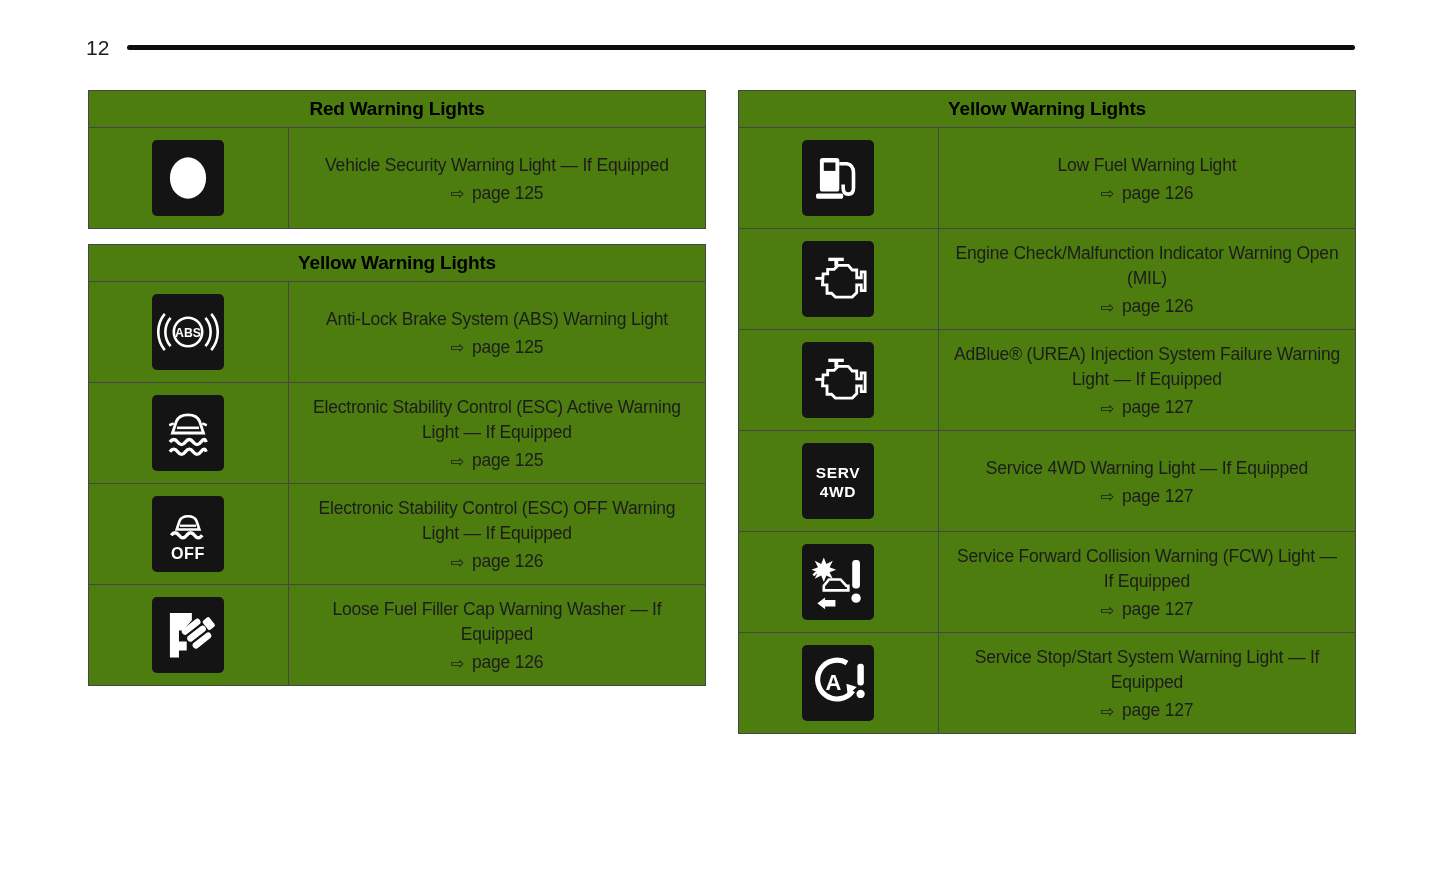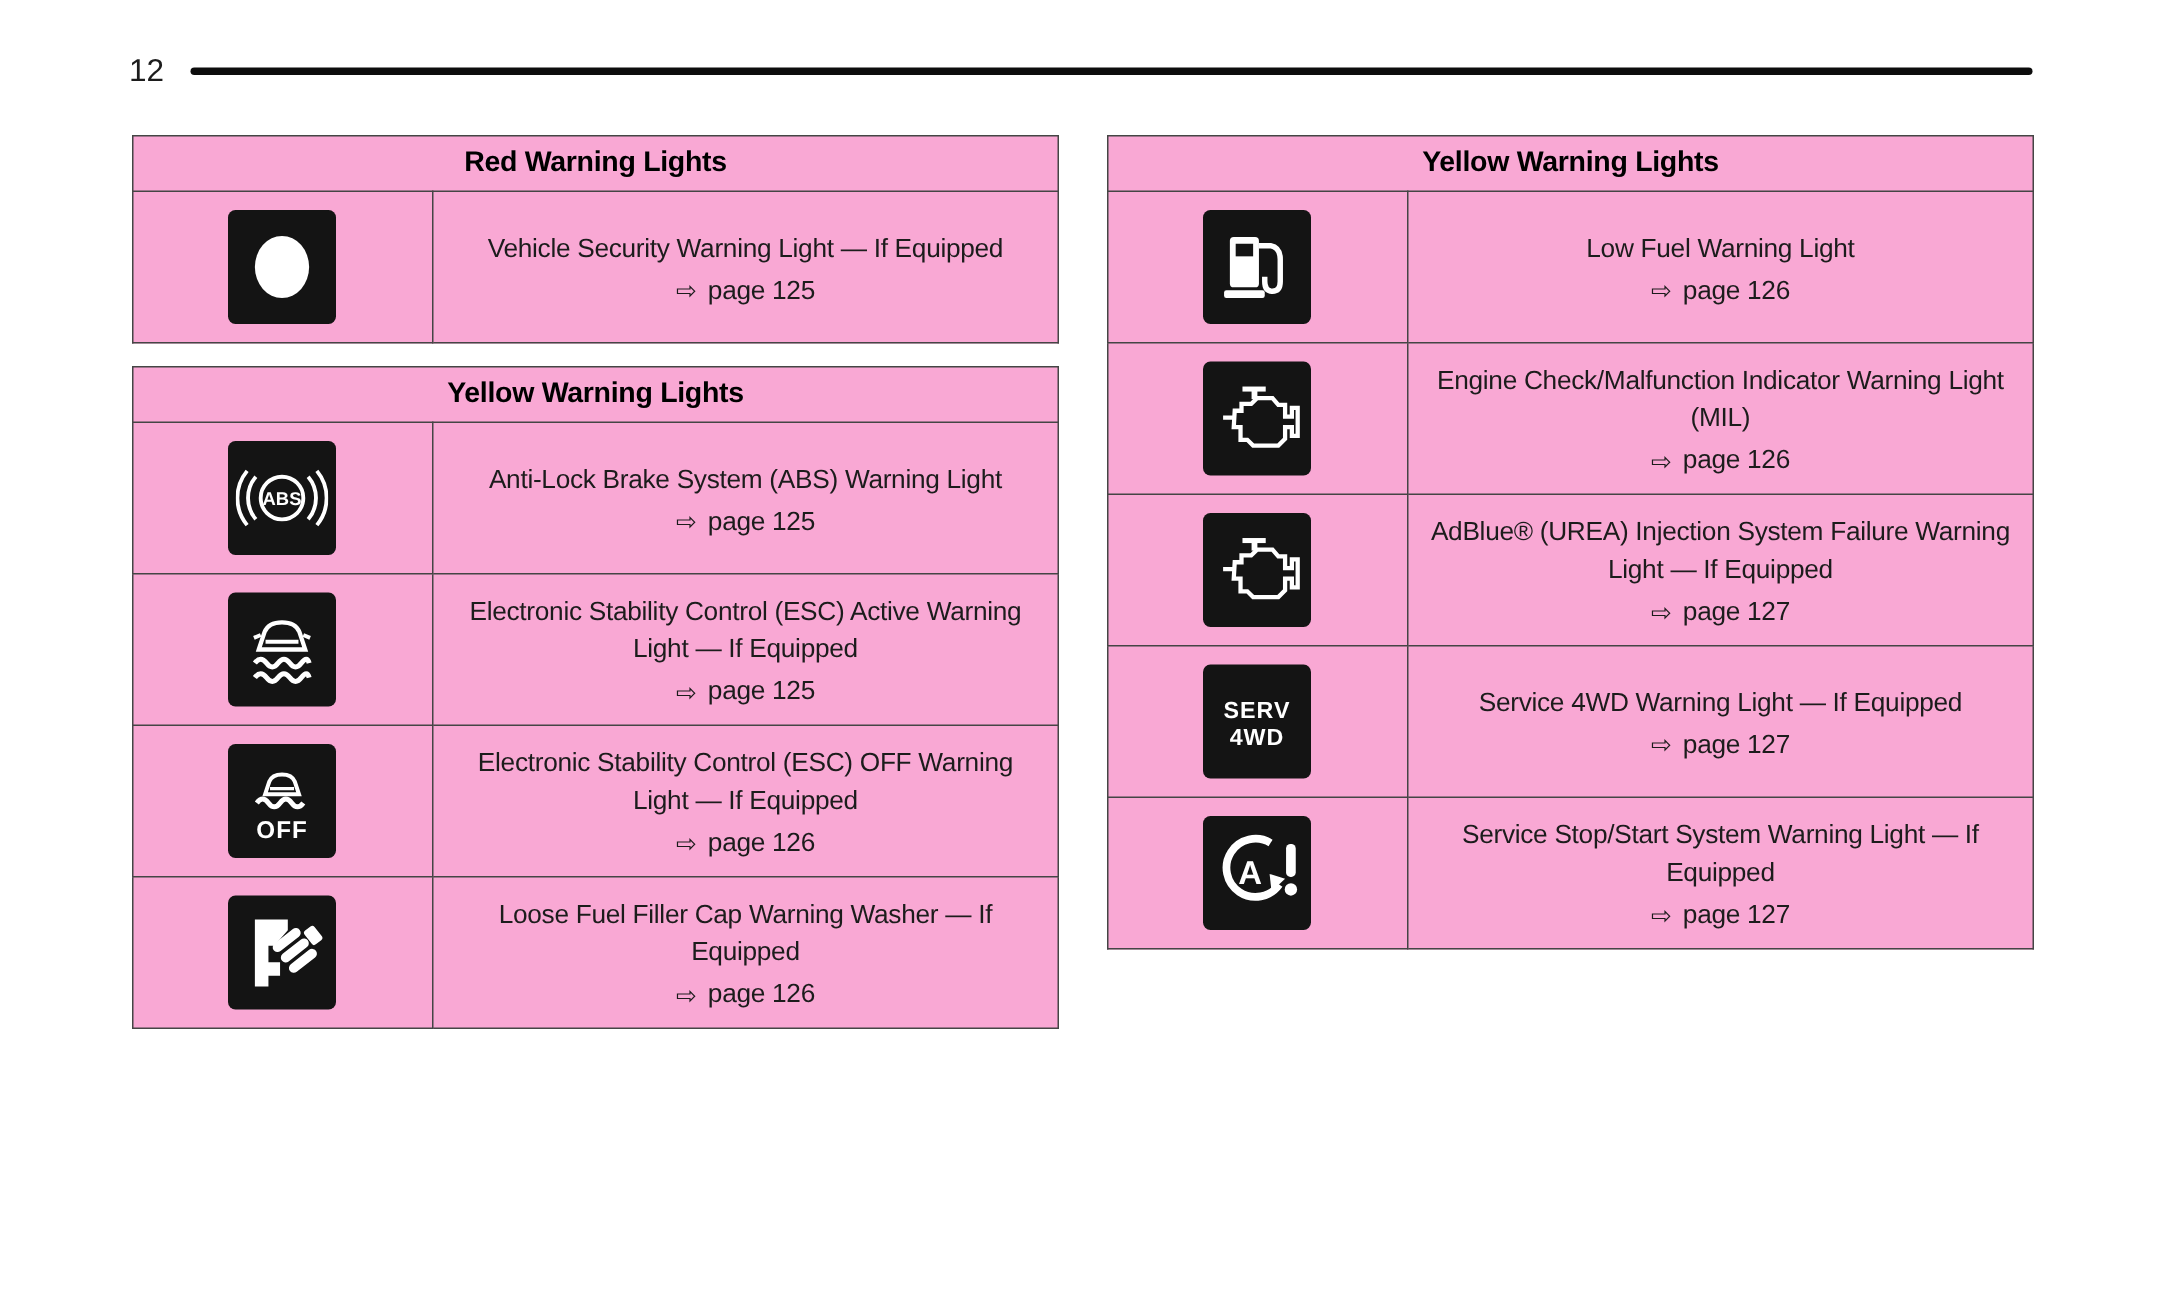--- a/index.html
+++ b/index.html
@@ -12,21 +12,21 @@
   body{
     width:1445px;height:874px;background:#ffffff;position:relative;
     font-family:"Liberation Sans", sans-serif;color:var(--text);
     overflow:hidden;-webkit-font-smoothing:antialiased;
   }
   .page-num{position:absolute;left:86px;top:36px;font-size:21px;letter-spacing:0;}
   .top-rule{position:absolute;left:127px;top:45px;width:1228px;height:5px;background:var(--rule);border-radius:3px;}
   .col{position:absolute;top:90px;width:618px;}
   .col-left{left:88px;}
   .col-right{left:738px;}
-  table.wtable{width:100%;border-collapse:collapse;table-layout:fixed;background:#f9a8d4;}
+  table.wtable{width:100%;border-collapse:collapse;table-layout:fixed;background:#4d7c0f;}
   table.wtable.gap{margin-top:15px;}
   .wtable th,.wtable td{border:1.5px solid var(--border);}
   .wtable th{height:34px;font-size:19px;font-weight:bold;text-align:center;color:#000;letter-spacing:-0.2px;}
   .wtable td{height:84px;vertical-align:middle;}
   td.icell{text-align:center;}
   .ibox{
     display:inline-flex;align-items:center;justify-content:center;
     width:72px;height:76px;background:var(--iconbg);border-radius:5px;vertical-align:middle;
   }
   .ibox svg{width:62px;height:66px;display:block;}
@@ -244,21 +244,21 @@
               <div class="pageref"><span class="arr">⇨</span><span class="pagetext"> page 126</span></div>
             </td>
           </tr>
           <tr>
             <td class="icell"><span class="ibox">
                 <svg viewBox="0 0 48 48">
                   <use href="#engine-check-icon"></use>
                 </svg>
               </span></td>
             <td class="tcell">
-              <div class="label">Engine Check/Malfunction Indicator Warning Light (MIL)</div>
+              <div class="label">Engine Check/Malfunction Indicator Warning Open (MIL)</div>
               <div class="pageref"><span class="arr">⇨</span><span class="pagetext"> page 126</span></div>
             </td>
           </tr>
           <tr>
             <td class="icell"><span class="ibox">
                 <svg viewBox="0 0 48 48">
                   <use href="#engine-check-icon"></use>
                 </svg>
               </span></td>
             <td class="tcell">
@@ -267,20 +267,31 @@
             </td>
           </tr>
           <tr>
             <td class="icell"><span class="ibox">
                 <svg viewBox="0 0 48 48">
                   <use href="#serv-4wd-icon"></use>
                 </svg>
               </span></td>
             <td class="tcell">
               <div class="label">Service 4WD Warning Light — If Equipped</div>
+              <div class="pageref"><span class="arr">⇨</span><span class="pagetext"> page 127</span></div>
+            </td>
+          </tr>
+          <tr>
+            <td class="icell"><span class="ibox">
+                <svg viewBox="0 0 48 48">
+                  <use href="#fcw-icon"></use>
+                </svg>
+              </span></td>
+            <td class="tcell">
+              <div class="label">Service Forward Collision Warning (FCW) Light — If Equipped</div>
               <div class="pageref"><span class="arr">⇨</span><span class="pagetext"> page 127</span></div>
             </td>
           </tr>
           <tr>
             <td class="icell"><span class="ibox">
                 <svg viewBox="0 0 48 48">
                   <use href="#stop-start-icon"></use>
                 </svg>
               </span></td>
             <td class="tcell">

